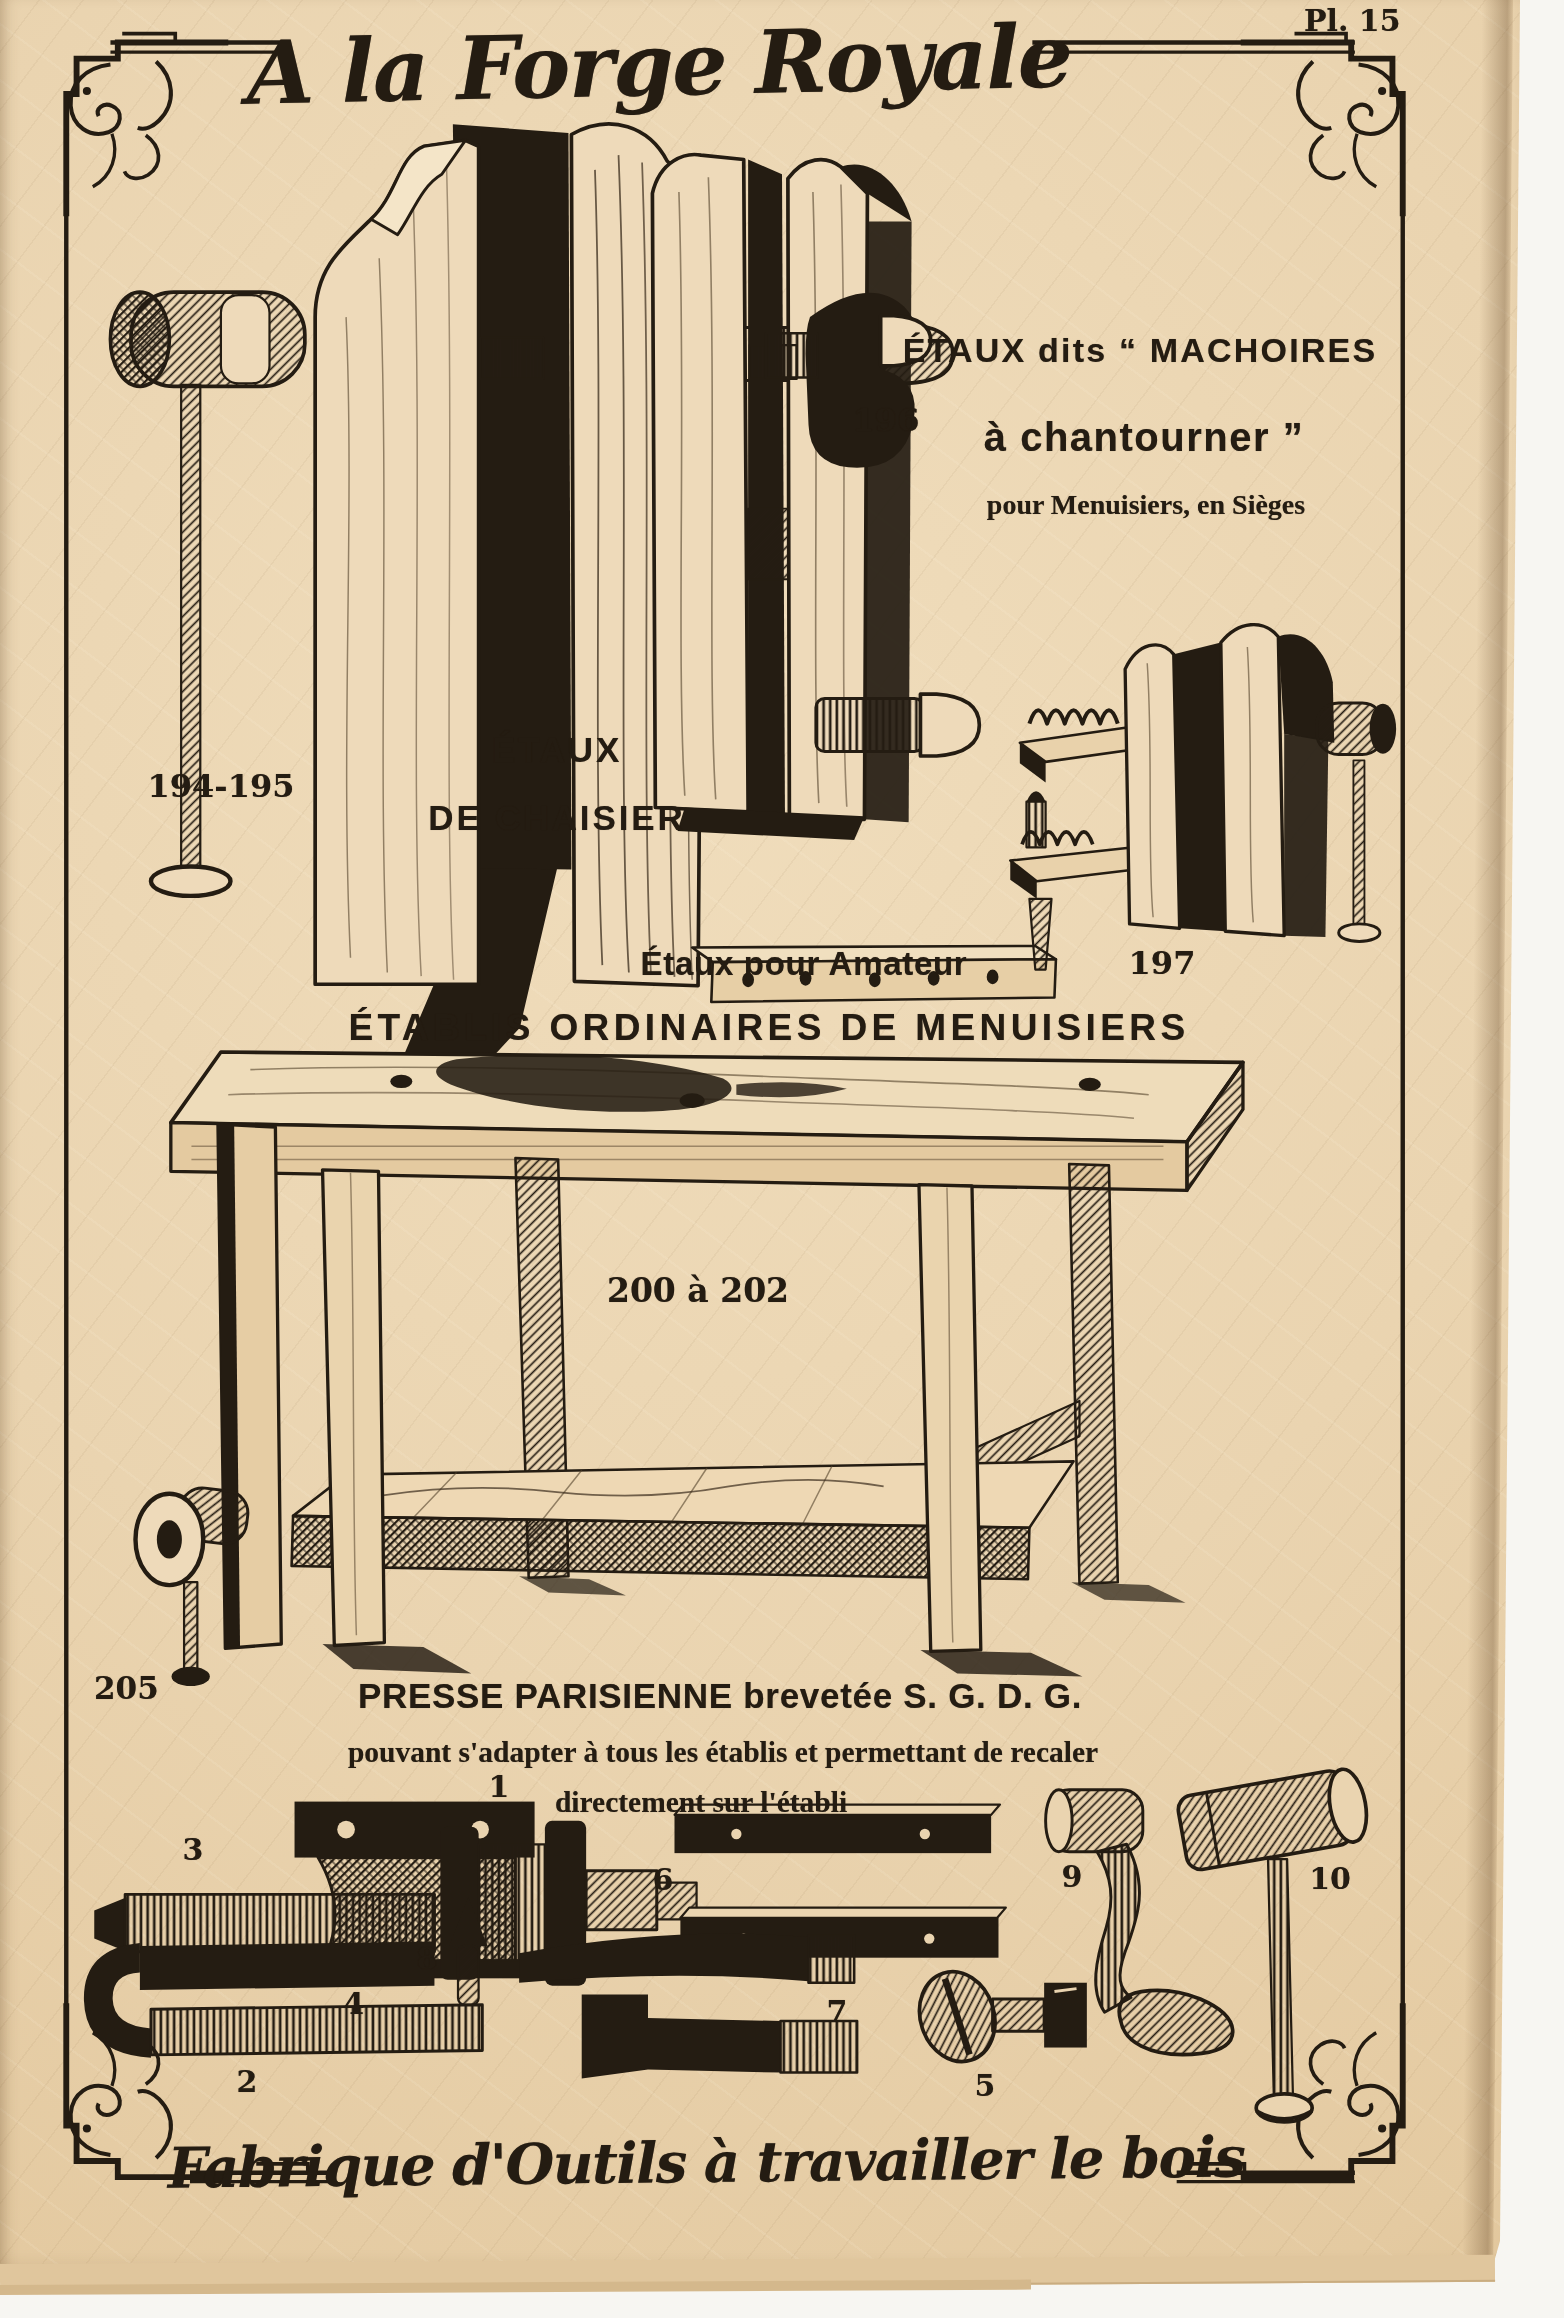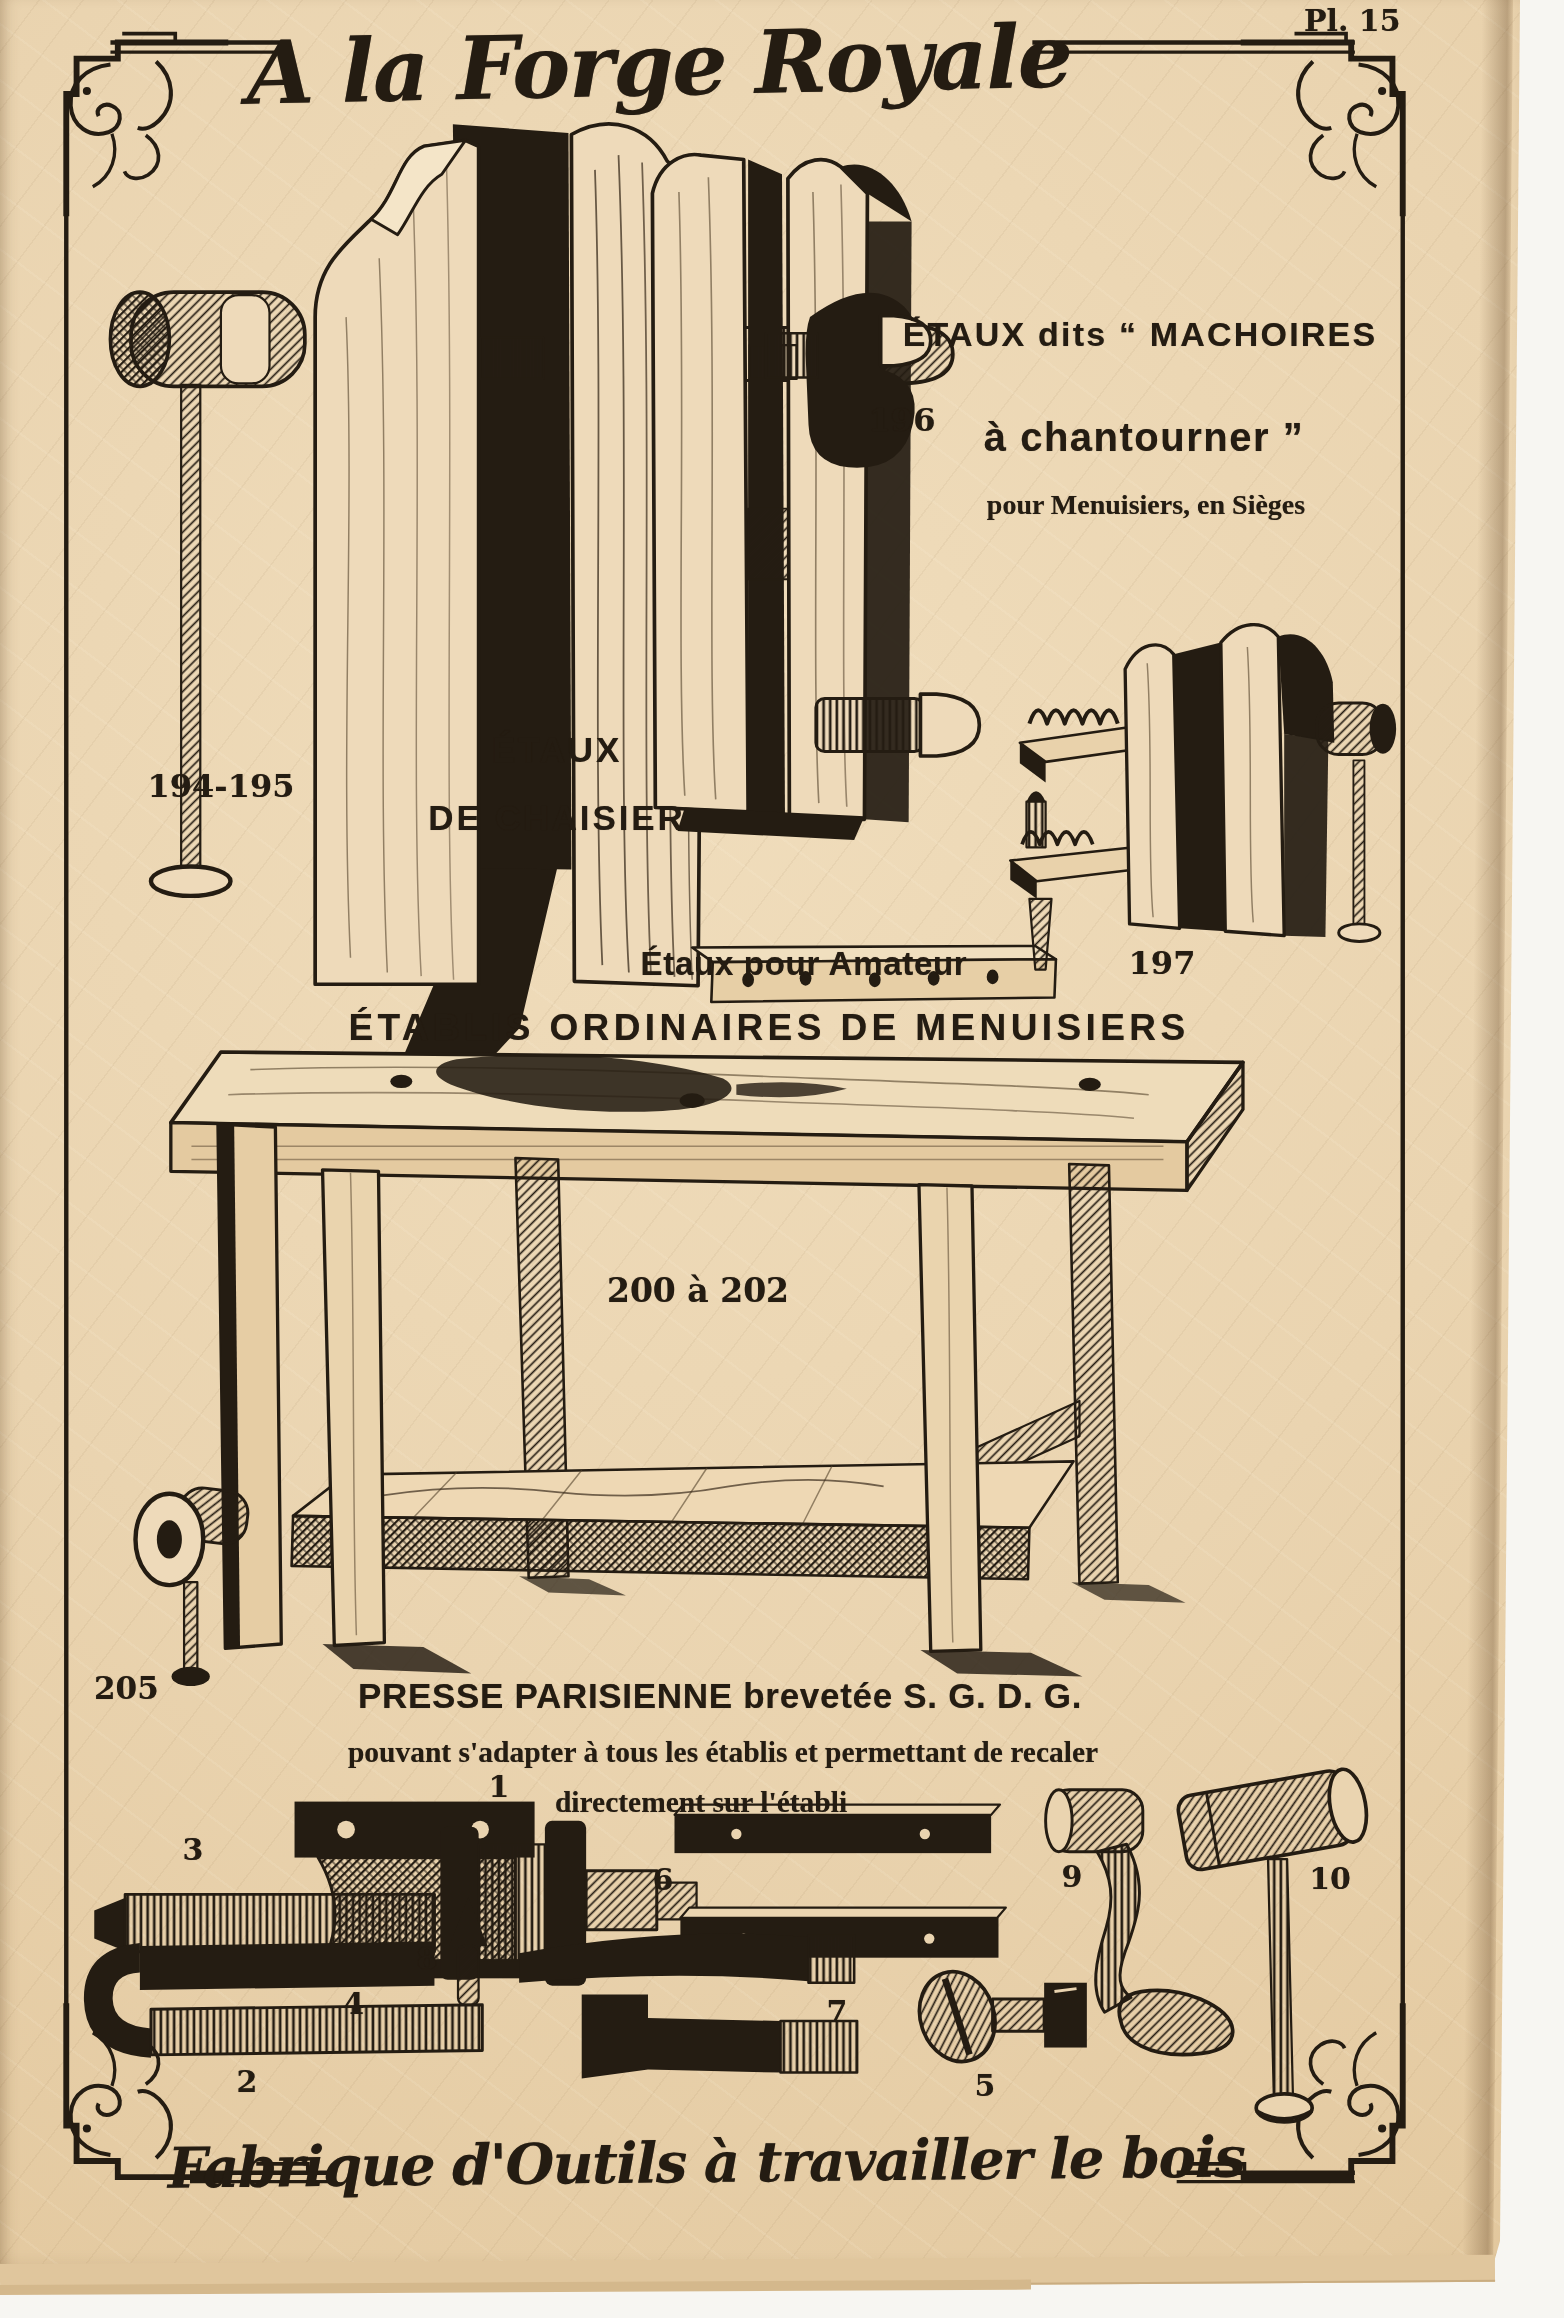--- a/index.html
+++ b/index.html
@@ -254,24 +254,24 @@
       <path d="M1722,2524 L1748,2524 L1756,2850 L1730,2850 Z" fill="url(#thr)" stroke="#241c12" stroke-width="3"></path>
       <ellipse cx="1744" cy="2862" rx="38" ry="19" fill="#ead4b0" stroke="#241c12" stroke-width="5"></ellipse>
       <path d="M1706,2866 q38,22 76,0" stroke="#241c12" stroke-width="5" fill="none"></path>
     </g>
   </svg>
 
   <div class="lbl lft serb" style="left:1276px;top:5.9px;font-size:30px;margin-left:28px;">Pl. 15</div>
 
   <div class="lbl script" style="left:659px;top:20.6px;font-size:87px;transform:translateX(-50%) rotate(-1.2deg);">A la Forge Royale</div>
 
-  <div class="lbl sansb" style="left:1140px;top:317px;font-size:34px;letter-spacing:2.2px;">ÉTAUX dits “ MACHOIRES</div>
+  <div class="lbl sansb" style="left:1140px;top:333px;font-size:34px;letter-spacing:2.2px;">ÉTAUX dits “ MACHOIRES</div>
   <div class="lbl sansb" style="left:1144px;top:417px;font-size:40px;letter-spacing:1.5px;">à chantourner ”</div>
   <div class="lbl sermed" style="left:1146px;top:491px;font-size:28px;">pour Menuisiers, en Sièges</div>
-  <div class="lbl serb" style="left:886px;top:404px;font-size:32px;margin-left:16px;">196</div>
+  <div class="lbl serb" style="left:886px;top:404px;font-size:32px;">196</div>
 
   <div class="lbl sansb" style="left:557px;top:732px;font-size:35px;letter-spacing:2.9px;">ÉTAUX</div>
   <div class="lbl sansb" style="left:557px;top:800px;font-size:35px;letter-spacing:2.9px;">DE CHAISIER</div>
   <div class="lbl serb" style="left:221px;top:770px;font-size:32px;">194-195</div>
 
   <div class="lbl sansb" style="left:804px;top:947px;font-size:33px;letter-spacing:0.7px;text-align:right;">Étaux pour Amateur</div>
   <div class="lbl serb" style="left:1162px;top:947px;font-size:32px;">197</div>
 
   <div class="lbl sansb" style="left:769px;top:1009px;font-size:37px;letter-spacing:4.4px;">ÉTABLIS ORDINAIRES DE MENUISIERS</div>
   <div class="lbl serb" style="left:698px;top:1274px;font-size:33px;">200 à 202</div>

